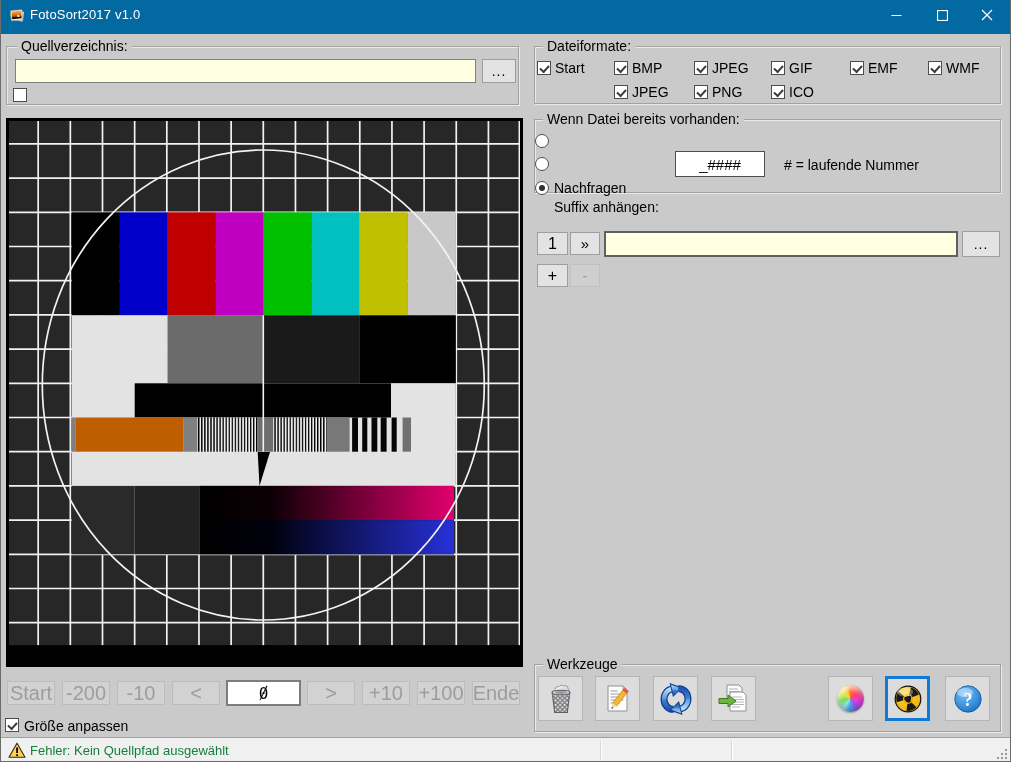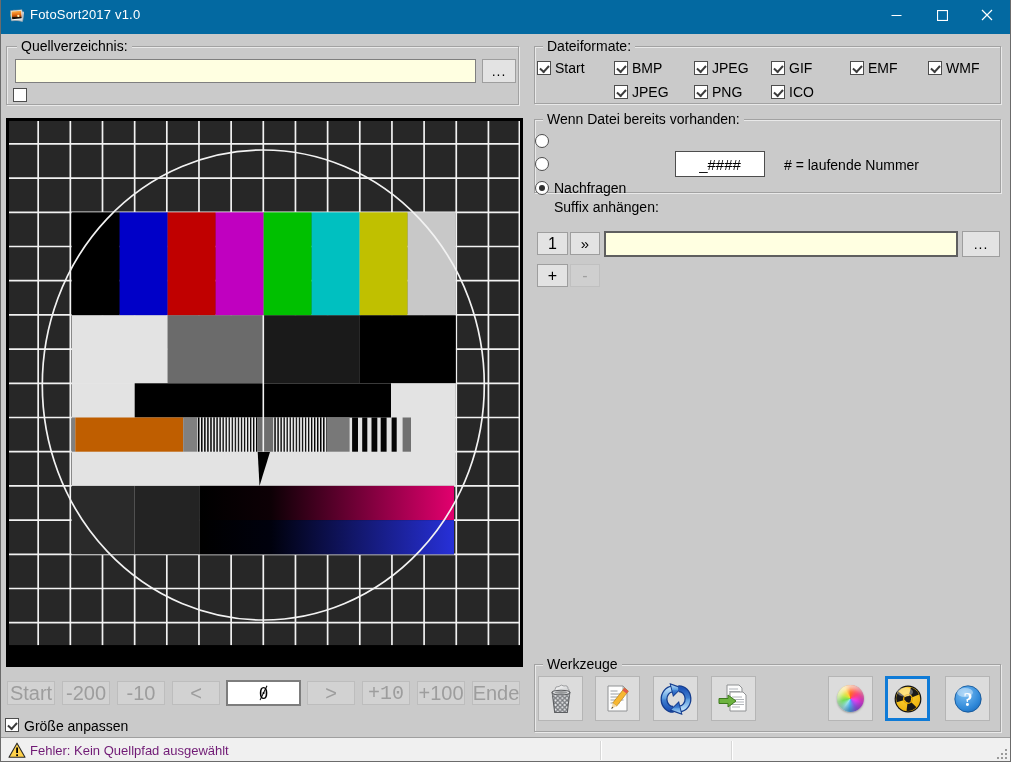--- a/index.html
+++ b/index.html
@@ -72,21 +72,21 @@
   
   .toolbtn { position:absolute; top:676px; width:45px; height:45px; background:#dcdcdc; border:1px solid #b5b5b5;
              display:flex; align-items:center; justify-content:center; }
   #tool-delete { left:538px; } #tool-rename { left:595px; } #tool-refresh { left:653px; } #tool-copy { left:711px; }
   #tool-color { left:828px; } #tool-exit { left:885px; border:3px solid #0f7bd7; background:#dcdcdc; }
   #tool-help { left:945px; }
 
   
   #statusbar { position:absolute; left:0; top:737px; width:1011px; height:25px; background:#f0f0f0;
                border-top:1px solid #9f9f9f; }
-  #statusbar .stext { position:absolute; left:30px; top:5px; font-size:13px; color:#701a75; }
+  #statusbar .stext { position:absolute; left:30px; top:5px; font-size:13px; color:#15803d; }
   .sdiv { position:absolute; top:3px; width:1px; height:19px; background:#d7d7d7; box-shadow:1px 0 0 #ffffff; }
   #sdiv1 { left:600px; } #sdiv2 { left:731px; }
   #warnicon { position:absolute; left:8px; top:4px; }
   #grip { position:absolute; right:3px; bottom:2px; }
 </style>
 </head>
 <body>
 
 <div class="window">
   <div id="edge-l" class="edge"></div>
@@ -233,21 +233,21 @@
   </div>
 
   <div class="navbtn" style="left:7px;">Start</div>
   <div class="navbtn" style="left:62px;">-200</div>
   <div class="navbtn" style="left:117px;">-10</div>
   <div class="navbtn" style="left:172px;">&lt;</div>
   <div id="pos-input">
       <span class="zero">0</span>
     </div>
   <div class="navbtn" style="left:307px;">&gt;</div>
-  <div class="navbtn" style="left:362px;font-family:Liberation Mono, monospace;">+10</div>
+  <div class="navbtn" style="left:362px;">+10</div>
   <div class="navbtn" style="left:417px;">+100</div>
   <div class="navbtn" style="left:472px;">Ende</div>
 
   <span class="cb checked" style="left:5px; top:718px;"></span>
   <span class="lbl" style="left:24px; top:718px;">Größe anpassen</span>
 
   <div class="group" id="grp-formate">
     <span class="legend">Dateiformate:</span>
   </div>
   <div id="formats-container">

